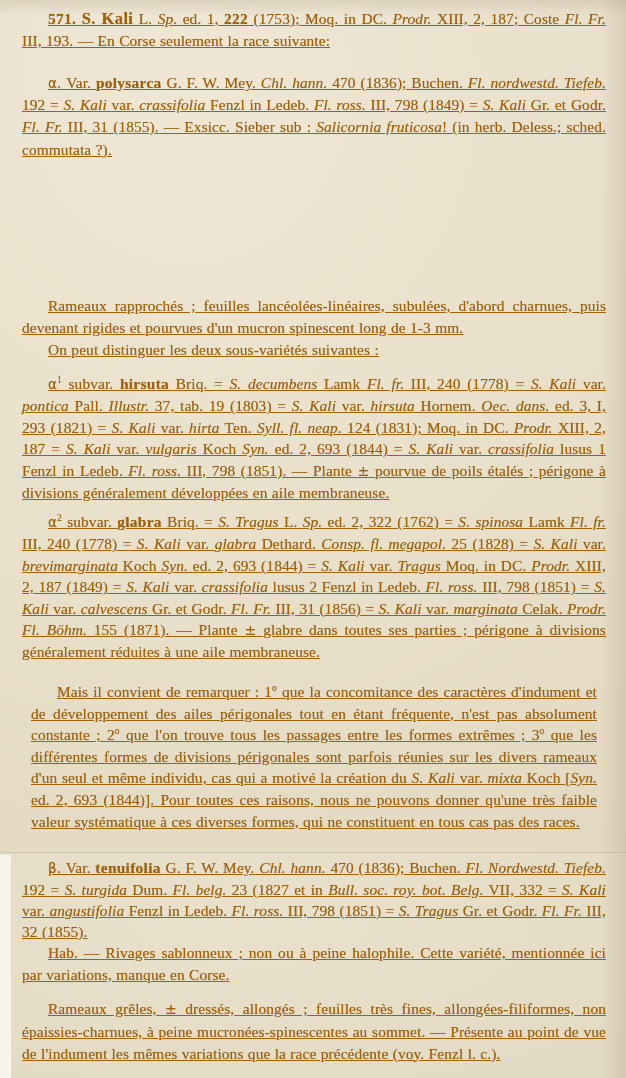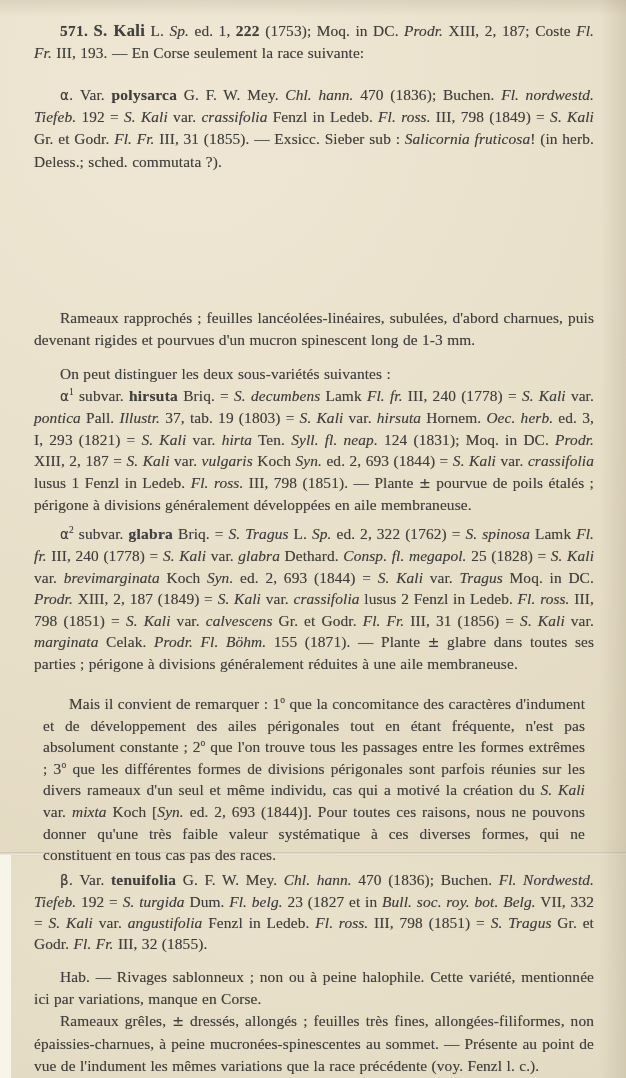--- a/index.html
+++ b/index.html
@@ -72,29 +72,30 @@
 
   
   .column {
     position: absolute;
     left: 22px;
     top: 0;
     width: 584px;
     height: 1078px;
   }
   p {
-    margin: 12px;
+    margin: 0;
     text-align: justify;
     text-justify: inter-word;
     font-size: 15.4px;
     line-height: 22.2px;
     letter-spacing: .1px;
     word-spacing: .4px;
-    color: #404040;
+    color: #a16207;
     text-shadow: 0 0 .7px rgba(60,52,36,.45);
+    text-decoration: underline;
   }
   p.indent { text-indent: 26px; }
 
   i, .it { font-style: italic; }
   b, .bd { font-weight: bold; letter-spacing: .3px; }
   .sym { font-family: "DejaVu Sans", sans-serif; font-size: 13.5px; }
   .pm  { font-family: "DejaVu Sans", sans-serif; font-size: 14px; }
   .circ {
     font-family: "DejaVu Sans", sans-serif;
     font-size: 14px;
@@ -180,21 +181,21 @@
         <i>S. Kali</i>
         <span>var.</span>
         <i>pontica</i>
         <span>Pall.</span>
         <i>Illustr.</i>
         <span>37, tab. 19 (1803) =</span>
         <i>S. Kali</i>
         <span>var.</span>
         <i>hirsuta</i>
         <span>Hornem.</span>
-        <i>Oec. herb.</i>
+        <i>Oec. dans.</i>
         <span>ed. 3, I, 293 (1821) =</span>
         <i>S. Kali</i>
         <span>var.</span>
         <i>hirta</i>
         <span>Ten.</span>
         <i>Syll. fl. neap.</i>
         <span>124 (1831); Moq. in DC.</span>
         <i>Prodr.</i>
         <span>XIII, 2, 187 =</span>
         <i>S. Kali</i>

